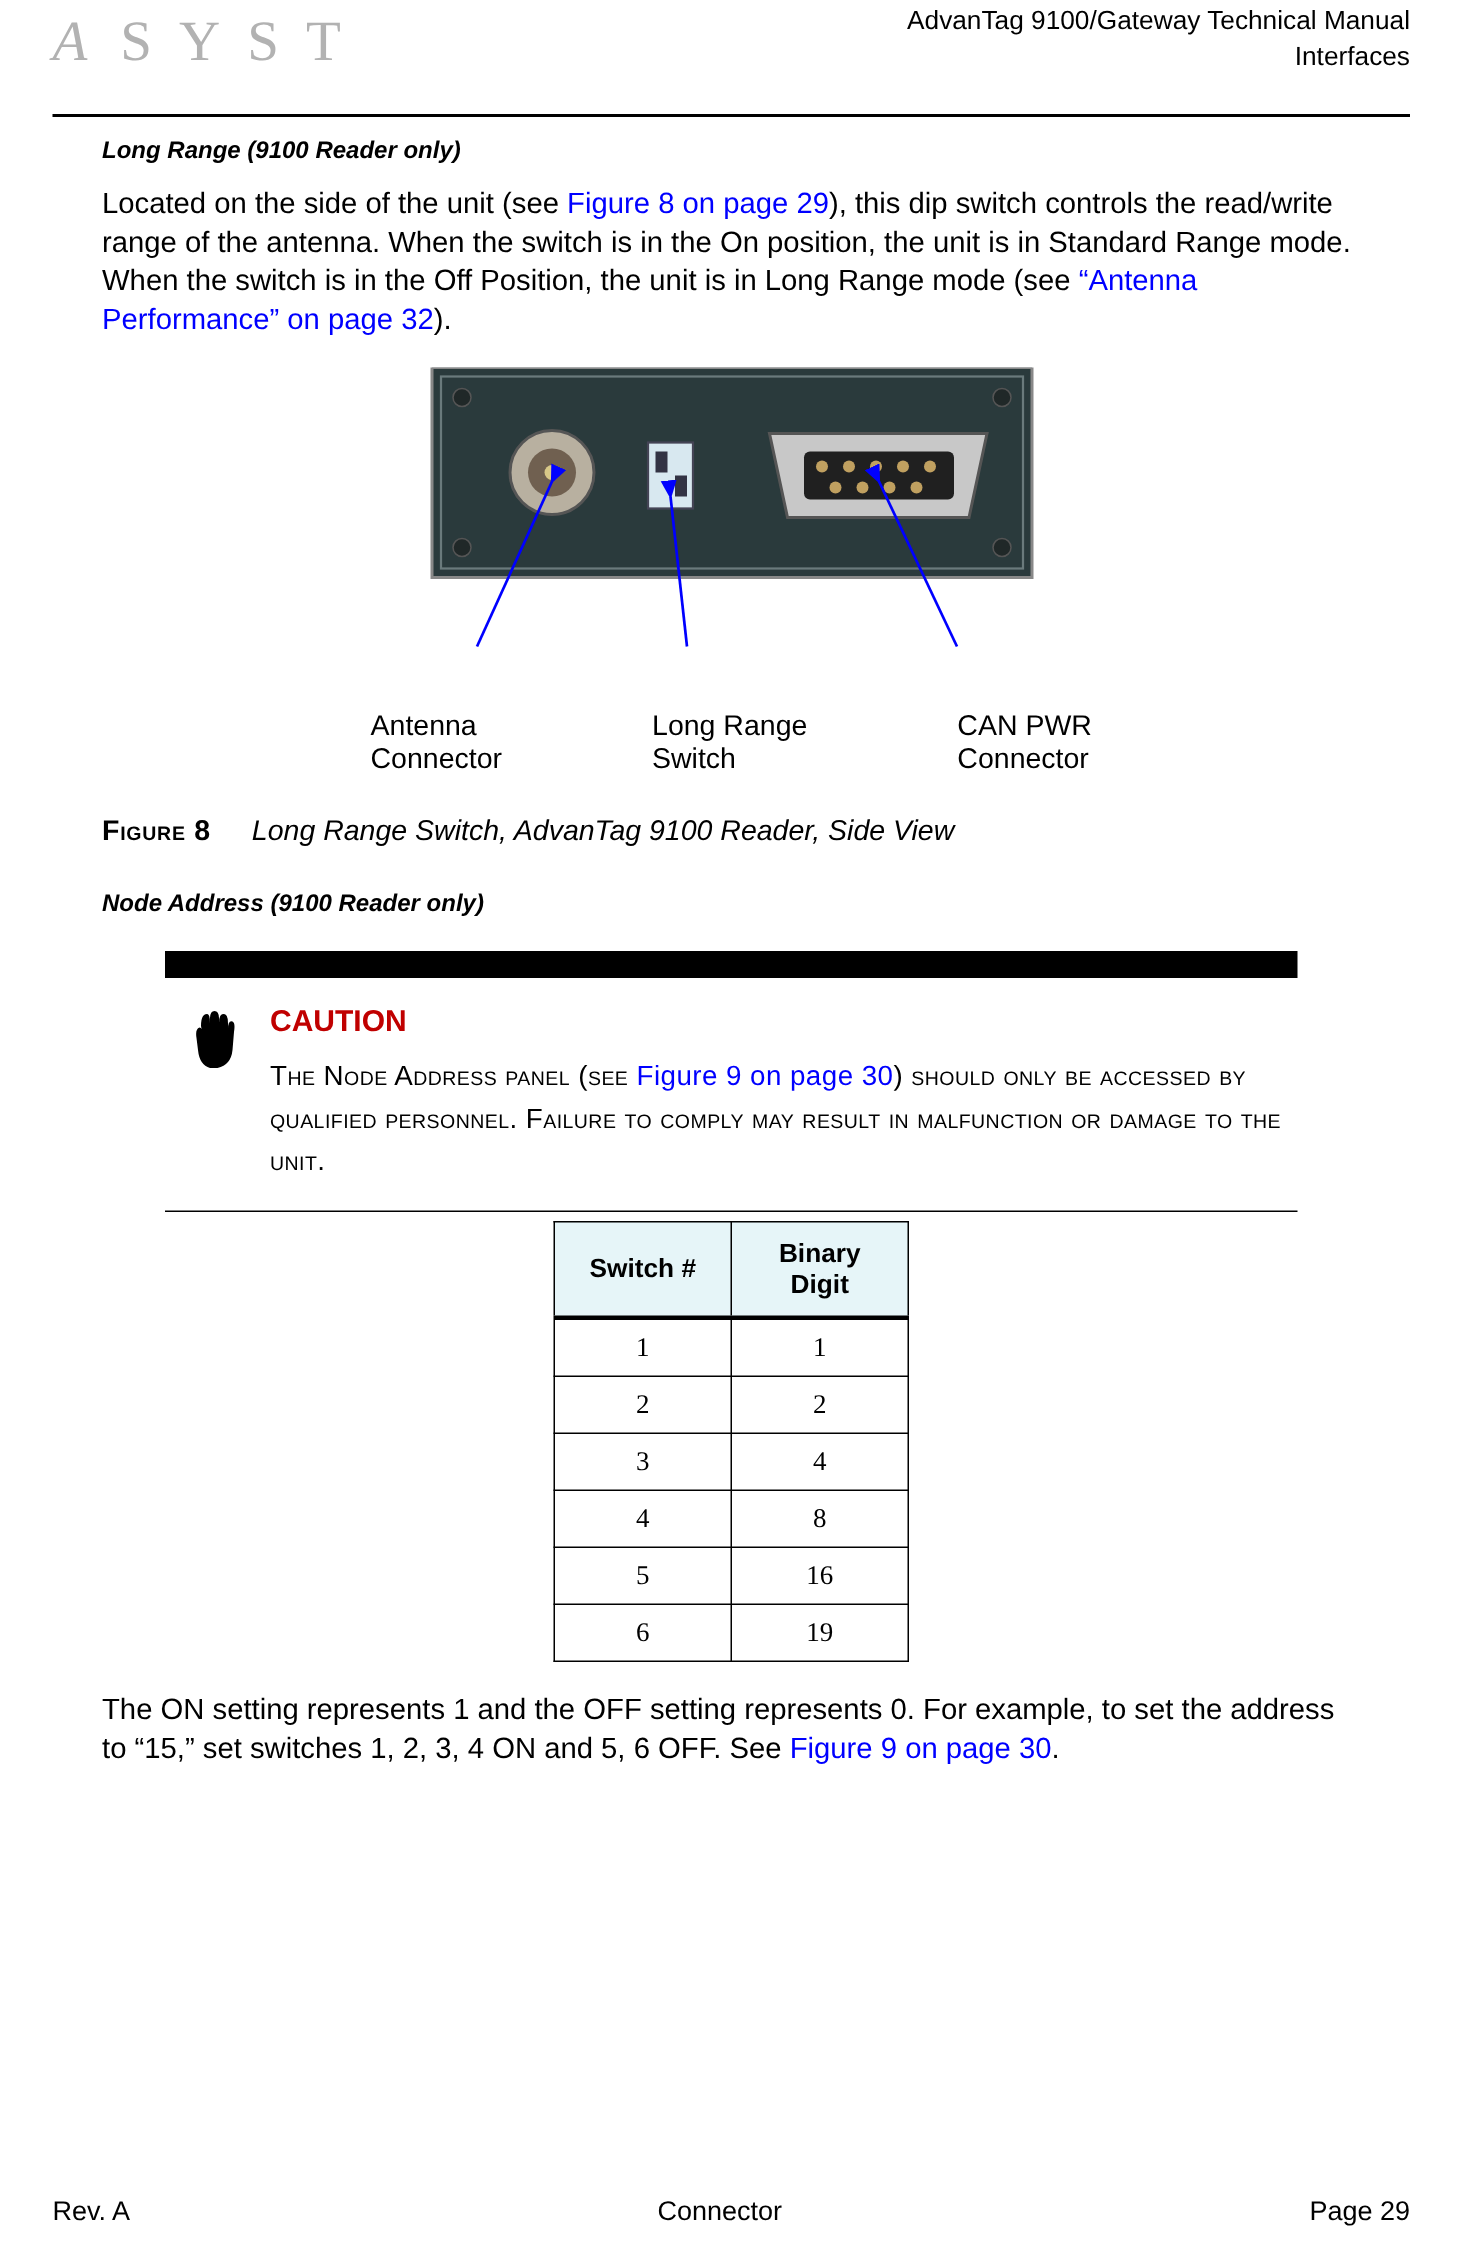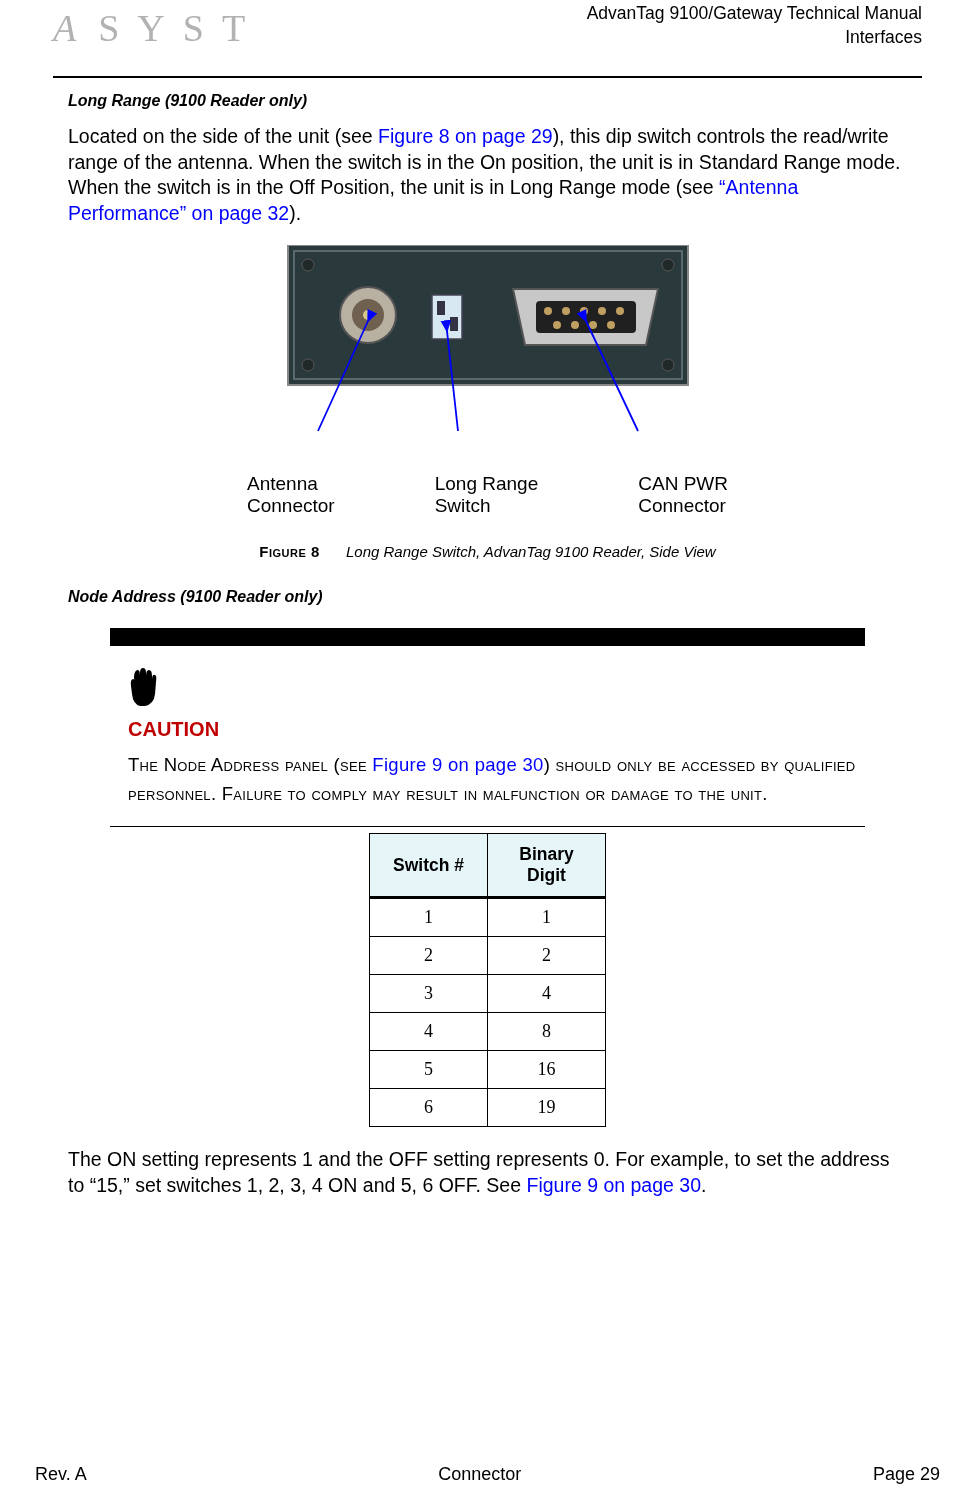--- a/index.html
+++ b/index.html
@@ -9,21 +9,21 @@
       font-family: Arial, Helvetica, sans-serif;
       color: #000;
       background: #fff;
       position: relative;
       padding: 0;
     }
     .page-header {
       position: relative;
       height: 78px;
       border-bottom: 2px solid #000;
-      margin: 0 53px;
+      margin: 0 35px;
     }
     .logo {
       position: absolute;
       left: 0;
       top: 6px;
       font-family: "Times New Roman", serif;
       font-size: 38px;
       letter-spacing: 18px;
       color: #b2b2b2;
       font-weight: 300;
@@ -59,22 +59,22 @@
     .panel-svg { display: inline-block; }
     .callouts {
       display: flex;
       justify-content: center;
       gap: 100px;
       font-size: 19px;
       margin-top: 4px;
     }
     .callouts > div { text-align: left; }
     .fig-caption {
-      text-align: center;
-      font-size: 15px;
+      text-align: left;
+      font-size: 19px;
       margin-top: 26px;
       margin-bottom: 28px;
     }
     .fig-caption .fignum {
       font-variant: small-caps;
       font-weight: 700;
       letter-spacing: 0.5px;
       margin-right: 22px;
     }
     .fig-caption .figtitle { font-style: italic; }
@@ -82,22 +82,21 @@
       margin: 22px 42px 0 42px;
     }
     .caution-bar {
       background: #000;
       height: 18px;
     }
     .caution-body {
       display: flex;
       padding: 18px 8px 18px 18px;
       border-bottom: 1.5px solid #000;
-      gap: 6px;
-      flex-direction: column;
+      gap: 22px;
     }
     .hand-icon { flex: 0 0 auto; padding-top: 2px; }
     .caution-text { flex: 1; }
     .caution-title {
       font-weight: 700;
       color: #c00000;
       font-size: 20px;
       margin-bottom: 10px;
     }
     .caution-msg {

